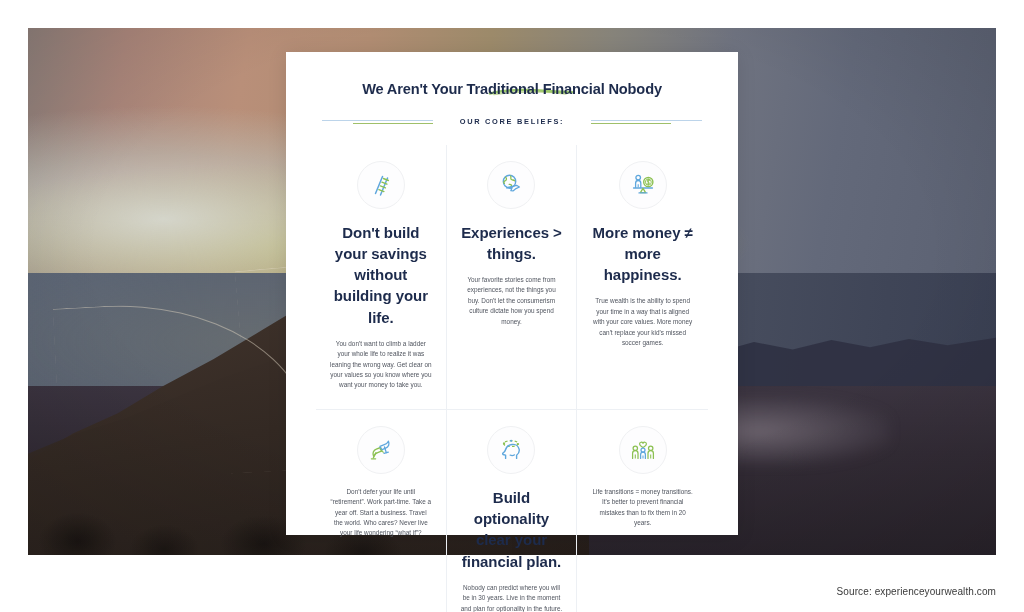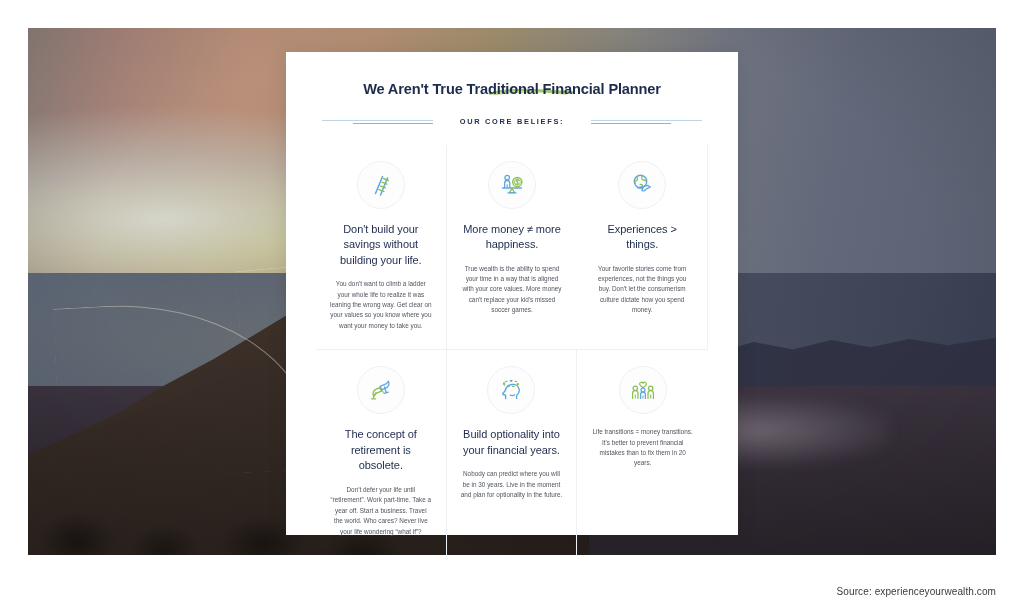--- a/index.html
+++ b/index.html
@@ -243,22 +243,22 @@
     border: 1px solid #f0f1f3;
     background: #fdfdfe;
     margin: 0 auto 13px auto;
     display: flex;
     align-items: center;
     justify-content: center;
   }
   .icon-circle svg { display: block; }
 
   .cell-title {
-    font-size: 11px;
-    font-weight: normal;
+    font-size: 15px;
+    font-weight: bold;
     color: #1d2b4c;
     line-height: 1.42;
     letter-spacing: -0.05px;
     margin-bottom: 11px;
     padding: 0 2px;
   }
   .cell-body {
     font-size: 6.4px;
     color: #50555f;
     line-height: 1.62;
@@ -294,21 +294,21 @@
       <div class="trail3"></div>
       <div class="scrub"></div>
       <div class="photo-vignette"></div>
     </div>
   </div>
 
   <div class="panel">
     <div class="panel-inner">
 
       <div class="title-wrap">
-        <h1 class="main-title">We Aren't True Traditional Financial Planner</h1>
+        <h1 class="main-title">We Aren't Your Traditional Financial Nobody</h1>
         <svg class="brush" viewBox="0 0 86 8">
           <path d="M2 5.4 C 14 2.6, 30 1.6, 46 2.3 C 58 2.8, 70 3.9, 84 4.2" stroke="#8cc152" stroke-width="2.6" fill="none" stroke-linecap="round" opacity="0.85"></path>
           <path d="M6 6.6 C 20 4.6, 36 3.6, 52 4.1 C 62 4.4, 70 5.1, 78 5.9" stroke="#9fc05f" stroke-width="1.5" fill="none" stroke-linecap="round" opacity="0.6"></path>
         </svg>
       </div>
 
       <div class="eyebrow">
         <span class="rule left"></span>
         <span class="eyebrow-label">OUR CORE BELIEFS:</span>
         <span class="rule right"></span>
@@ -322,89 +322,88 @@
               <path d="M8.5 22.5 L15.5 5.5" stroke="#5fa7dd" stroke-width="1.5" stroke-linecap="round"></path>
               <path d="M13.5 24 L20.5 7" stroke="#5fa7dd" stroke-width="1.5" stroke-linecap="round"></path>
               <path d="M11.9 18.6 L16.9 20.6" stroke="#8cc152" stroke-width="1.4" stroke-linecap="round"></path>
               <path d="M13.4 14.9 L18.4 16.9" stroke="#8cc152" stroke-width="1.4" stroke-linecap="round"></path>
               <path d="M14.9 11.2 L19.9 13.2" stroke="#8cc152" stroke-width="1.4" stroke-linecap="round"></path>
               <path d="M16.4 7.5 L21.4 9.5" stroke="#8cc152" stroke-width="1.4" stroke-linecap="round"></path>
             </svg>
           </div>
           <div class="cell-title">Don't build your savings without building your life.</div>
           <div class="cell-body">You don't want to climb a ladder your whole life to realize it was leaning the wrong way. Get clear on your values so you know where you want your money to take you.</div>
+        </div>
+
+        <div class="cell row1 col2">
+          <div class="icon-circle">
+            <svg width="28" height="28" viewBox="0 0 28 28" fill="none">
+              <circle cx="12.5" cy="10.5" r="6.2" stroke="#5fa7dd" stroke-width="1.4"></circle>
+              <path d="M8.6 6.3 C10.2 7.6, 9.4 9.4, 8.0 9.9 C7.0 10.3, 6.5 11.6, 7.4 12.4" stroke="#8cc152" stroke-width="1.3" fill="none" stroke-linecap="round"></path>
+              <path d="M13.6 5.0 C14.4 6.4, 13.3 7.4, 14.2 8.4 C15.1 9.4, 16.8 8.6, 17.6 9.8" stroke="#8cc152" stroke-width="1.3" fill="none" stroke-linecap="round"></path>
+              <path d="M12.2 13.4 C13.8 13.0, 14.9 14.2, 14.4 15.6" stroke="#8cc152" stroke-width="1.3" fill="none" stroke-linecap="round"></path>
+              <path d="M9.6 16.9 L19.5 14.3 L22.4 16.0 L19.0 17.6 L16.0 19.9 L13.9 19.6 L14.9 17.3 Z" stroke="#5fa7dd" stroke-width="1.3" fill="none" stroke-linejoin="round"></path>
+            </svg>
+          </div>
+          <div class="cell-title">Experiences &gt; things.</div>
+          <div class="cell-body">Your favorite stories come from experiences, not the things you buy. Don't let the consumerism culture dictate how you spend money.</div>
         </div>
 
         <div class="cell row1 col3">
           <div class="icon-circle">
             <svg width="28" height="28" viewBox="0 0 28 28" fill="none">
               <circle cx="9.2" cy="6.6" r="2.3" stroke="#5fa7dd" stroke-width="1.3"></circle>
               <path d="M6.6 16.3 L6.6 12.2 C6.6 10.5, 7.7 9.5, 9.2 9.5 C10.7 9.5, 11.8 10.5, 11.8 12.2 L11.8 16.3" stroke="#5fa7dd" stroke-width="1.3" fill="none" stroke-linecap="round"></path>
               <path d="M9.2 13.3 L9.2 16.3" stroke="#5fa7dd" stroke-width="1.1"></path>
               <circle cx="19.3" cy="11.1" r="4.6" stroke="#8cc152" stroke-width="1.4"></circle>
               <circle cx="19.3" cy="11.1" r="3.0" stroke="#8cc152" stroke-width="0.9"></circle>
               <path d="M20.8 9.5 C20.2 8.8, 18.2 8.8, 18.2 10.1 C18.2 11.4, 20.4 10.9, 20.4 12.2 C20.4 13.4, 18.4 13.4, 17.8 12.7" stroke="#8cc152" stroke-width="1.0" fill="none" stroke-linecap="round"></path>
               <path d="M19.3 8.1 L19.3 14.1" stroke="#8cc152" stroke-width="1.0" stroke-linecap="round"></path>
               <path d="M4.6 17.1 L23.4 17.1" stroke="#5fa7dd" stroke-width="1.5" stroke-linecap="round"></path>
               <path d="M14.0 17.4 L11.4 21.6 L16.6 21.6 Z" stroke="#8cc152" stroke-width="1.3" fill="none" stroke-linejoin="round"></path>
               <path d="M10.0 21.9 L18.0 21.9" stroke="#5fa7dd" stroke-width="1.3" stroke-linecap="round"></path>
             </svg>
           </div>
           <div class="cell-title">More money ≠ more happiness.</div>
           <div class="cell-body">True wealth is the ability to spend your time in a way that is aligned with your core values. More money can't replace your kid's missed soccer games.</div>
-        </div>
-
-        <div class="cell row1 col2">
-          <div class="icon-circle">
-            <svg width="28" height="28" viewBox="0 0 28 28" fill="none">
-              <circle cx="12.5" cy="10.5" r="6.2" stroke="#5fa7dd" stroke-width="1.4"></circle>
-              <path d="M8.6 6.3 C10.2 7.6, 9.4 9.4, 8.0 9.9 C7.0 10.3, 6.5 11.6, 7.4 12.4" stroke="#8cc152" stroke-width="1.3" fill="none" stroke-linecap="round"></path>
-              <path d="M13.6 5.0 C14.4 6.4, 13.3 7.4, 14.2 8.4 C15.1 9.4, 16.8 8.6, 17.6 9.8" stroke="#8cc152" stroke-width="1.3" fill="none" stroke-linecap="round"></path>
-              <path d="M12.2 13.4 C13.8 13.0, 14.9 14.2, 14.4 15.6" stroke="#8cc152" stroke-width="1.3" fill="none" stroke-linecap="round"></path>
-              <path d="M9.6 16.9 L19.5 14.3 L22.4 16.0 L19.0 17.6 L16.0 19.9 L13.9 19.6 L14.9 17.3 Z" stroke="#5fa7dd" stroke-width="1.3" fill="none" stroke-linejoin="round"></path>
-            </svg>
-          </div>
-          <div class="cell-title">Experiences &gt; things.</div>
-          <div class="cell-body">Your favorite stories come from experiences, not the things you buy. Don't let the consumerism culture dictate how you spend money.</div>
         </div>
 
         <div class="cell row2 col1">
           <div class="icon-circle">
             <svg width="28" height="28" viewBox="0 0 28 28" fill="none">
               <g stroke="#8cc152" stroke-width="1.35" fill="none" stroke-linecap="round" stroke-linejoin="round">
                 <path d="M6.6 20.2 C5.2 17.4, 6.4 14.3, 9.3 13.2 L13.6 11.5 L15.0 14.9 L10.7 16.6 C7.8 17.7, 6.6 20.2, 6.6 20.2 Z"></path>
                 <path d="M9.0 16.6 L6.4 21.8"></path>
                 <path d="M4.4 22.8 L8.6 22.8"></path>
               </g>
               <g stroke="#5fa7dd" stroke-width="1.35" fill="none" stroke-linecap="round" stroke-linejoin="round">
                 <path d="M21.4 5.2 C22.8 7.9, 21.6 11.0, 18.7 12.1 L14.4 13.8 L13.0 10.4 L17.3 8.7 C20.2 7.6, 21.4 5.2, 21.4 5.2 Z"></path>
                 <path d="M17.5 11.0 L19.3 16.6"></path>
                 <path d="M17.0 17.4 L21.3 16.1"></path>
               </g>
               <path d="M13.2 13.2 C14.0 14.5, 15.0 15.6, 16.4 16.3" stroke="#8cc152" stroke-width="1.1" fill="none" stroke-linecap="round"></path>
             </svg>
           </div>
-          <div class="cell-title">The concept of retirement is obsolete.</div>
           <div class="cell-body">Don't defer your life until “retirement”. Work part-time. Take a year off. Start a business. Travel the world. Who cares? Never live your life wondering “what if”?</div>
         </div>
 
         <div class="cell row2 col2">
           <div class="icon-circle">
             <svg width="28" height="28" viewBox="0 0 28 28" fill="none">
               <ellipse cx="14" cy="7.6" rx="7.4" ry="2.9" stroke="#8cc152" stroke-width="1.3" fill="none" stroke-dasharray="2.6 2.2"></ellipse>
               <circle cx="7.0" cy="7.4" r="1.1" fill="#8cc152"></circle>
               <circle cx="14.2" cy="4.8" r="1.1" fill="#5fa7dd"></circle>
               <circle cx="20.8" cy="8.0" r="1.1" fill="#8cc152"></circle>
               <path d="M19.6 22.4 L19.6 19.2 C21.6 17.8, 22.6 15.5, 22.1 13.2 C21.4 10.0, 18.3 8.1, 15.0 8.5
                        C11.6 8.9, 9.0 11.3, 8.4 14.0 C8.0 15.7, 6.8 16.2, 6.0 17.0 C5.3 17.7, 5.8 18.6, 6.9 18.8
                        L8.6 19.1 L8.6 22.4" stroke="#5fa7dd" stroke-width="1.4" fill="none" stroke-linecap="round" stroke-linejoin="round"></path>
               <path d="M13.0 19.1 C14.6 19.8, 16.4 19.6, 17.6 18.8" stroke="#5fa7dd" stroke-width="1.1" fill="none" stroke-linecap="round"></path>
             </svg>
           </div>
-          <div class="cell-title">Build optionality into your financial years.</div>
+          <div class="cell-title">Build optionality clear your financial plan.</div>
           <div class="cell-body">Nobody can predict where you will be in 30 years. Live in the moment and plan for optionality in the future.</div>
         </div>
 
         <div class="cell row2 col3">
           <div class="icon-circle">
             <svg width="28" height="28" viewBox="0 0 28 28" fill="none">
               <path d="M14 7.3 C13.1 5.6, 10.6 6.0, 10.6 7.9 C10.6 9.5, 12.7 10.6, 14 11.6
                        C15.3 10.6, 17.4 9.5, 17.4 7.9 C17.4 6.0, 14.9 5.6, 14 7.3 Z" stroke="#8cc152" stroke-width="1.25" fill="none" stroke-linejoin="round"></path>
               <circle cx="6.3" cy="12.2" r="2.2" stroke="#8cc152" stroke-width="1.25"></circle>
               <path d="M3.6 22.4 L3.6 17.3 C3.6 15.6, 4.8 14.6, 6.3 14.6 C7.8 14.6, 9.0 15.6, 9.0 17.3 L9.0 22.4" stroke="#8cc152" stroke-width="1.25" fill="none" stroke-linecap="round" stroke-linejoin="round"></path>

